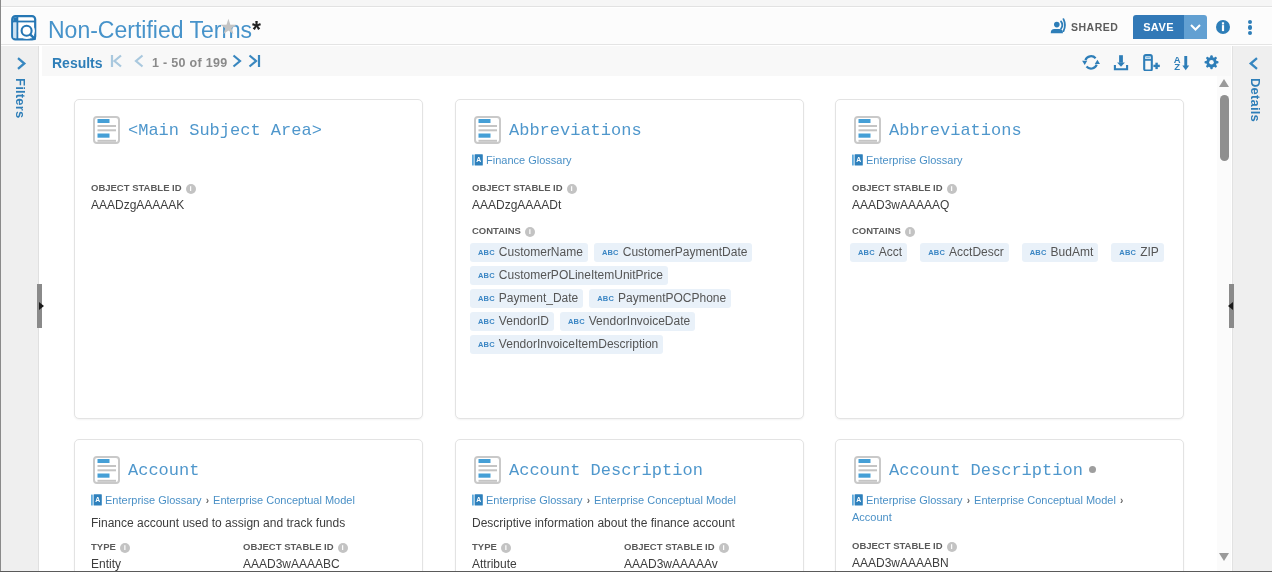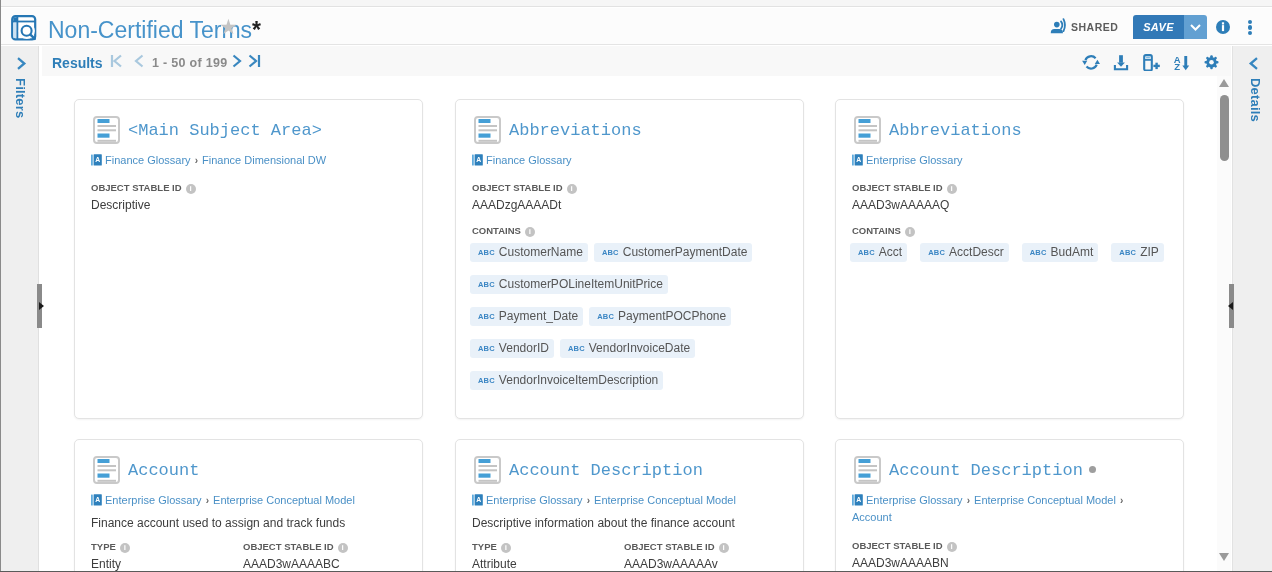--- a/index.html
+++ b/index.html
@@ -14,21 +14,21 @@
 
 #topstrip { left:1px; top:0; width:1271px; height:7px; background:#f6f6f6; border-bottom:1px solid #e2e2e2; }
 
 
 #header { left:1px; top:8px; width:1271px; height:37px; background:#fcfcfc; border-bottom:1px solid #e4e4e4; }
 #logo { left:11px; top:15px; }
 #title { left:48px; top:17px; font-size:23px; color:#4793ca; white-space:nowrap; }
 #title b { color:#222; font-weight:700; }
 #star { left:219px; top:15px; font-size:21px; color:#c4c4c4; }
 #sharedtxt { left:1071px; top:21px; font-size:10.5px; font-weight:700; color:#5c5c5c; letter-spacing:0.5px; }
-#savebtn { left:1133px; top:15px; width:74px; height:32px; border-radius:3px; overflow:hidden; display:flex;font-style:italic; }
+#savebtn { left:1133px; top:15px; width:74px; height:32px; border-radius:3px; overflow:hidden; display:flex; }
 #savemain { width:51px; height:24px; background:#3279b7; color:#fff; font-size:11px; font-weight:700; text-align:center; line-height:24px; letter-spacing:0.4px; }
 #savearrow { width:23px; height:24px; background:#62a0d2; display:flex; align-items:center; justify-content:center; }
 #infoicon { left:1216px; top:20px; width:14px; height:14px; }
 #kebab { left:1248px; top:20px; width:5px; }
 #kebab div { width:4.2px; height:4.2px; border-radius:50%; background:#2e7eb8; margin-bottom:1.3px; }
 
 
 #leftbar { left:1px; top:46px; width:38px; height:526px; background:#efefef; border-right:1px solid #e0e0e0; }
 #rightbar { left:1232px; top:46px; width:40px; height:526px; background:#efefef; border-left:1.5px solid #e2e2e2; }
 .vtext { writing-mode:vertical-rl; font-size:13px; font-weight:700; color:#2e7eb8; letter-spacing:0.2px; }
@@ -70,21 +70,21 @@
 .ctitle { position:absolute; left:53px; top:21px; font-size:17px; color:#4f97cc; white-space:nowrap;font-family:Liberation Mono, monospace; }
 .cdot { display:inline-block; width:7px; height:7px; border-radius:50%; background:#9e9e9e; margin-left:6px; vertical-align:2px; }
 .crumb { position:absolute; left:16px; top:52px; width:318px; font-size:11px; color:#4a90c6; line-height:17px; }
 .crumb svg { vertical-align:-2px; margin-right:3px; }
 .crumb .sep { color:#666; font-weight:700; font-size:10px; padding:0 1px; }
 .desc { position:absolute; left:16px; top:76px; font-size:12px; color:#3d3d3d; }
 .flabel { font-size:9.5px; font-weight:700; color:#5a5a5a; letter-spacing:0; }
 .fval { font-size:12px; color:#3d3d3d; margin-top:4px; }
 .ginfo { display:inline-block; width:10px; height:10px; border-radius:50%; background:#c3c3c3; color:#fff; font-size:8px; font-weight:700; text-align:center; line-height:10px; vertical-align:0px; margin-left:4px; font-style:normal; }
 .tags { position:absolute; left:14px; width:322px; display:flex; flex-wrap:wrap; }
-.tag { height:19px; background:#e9f1f9; border-radius:3px; margin:0 6px 13px 0; padding:0 5px 0 8px; font-size:12px; color:#555; line-height:19px; white-space:nowrap; }
+.tag { height:19px; background:#e9f1f9; border-radius:3px; margin:0 6px 4px 0; padding:0 5px 0 8px; font-size:12px; color:#555; line-height:19px; white-space:nowrap; }
 .tag b { font-size:7.5px; color:#3b86c4; font-weight:700; letter-spacing:0.2px; margin-right:4px; vertical-align:1px; }
 </style>
 </head>
 <body>
 <div class="abs" id="topstrip"></div>
 <div class="abs" id="header"></div>
 <div class="abs" id="leftedge"></div>
 <div class="abs" id="botedge"></div>
 
 <svg class="abs" id="logo" width="28" height="28" viewBox="0 0 28 28">
@@ -212,28 +212,23 @@
 <div class="card c1">
   <svg class="cicon" width="27" height="28" viewBox="0 0 27 28">
         <rect x="1" y="1" width="25" height="26" rx="3" fill="#fff" stroke="#c9c9c9" stroke-width="2"></rect>
         <rect x="4.5" y="3" width="12" height="4" fill="#459fd6"></rect>
         <rect x="4.5" y="9" width="18.5" height="2" fill="#c4c4c4"></rect>
         <rect x="4.5" y="13.3" width="18.5" height="2" fill="#c4c4c4"></rect>
         <rect x="4.5" y="17.5" width="12" height="4.2" fill="#459fd6"></rect>
         <rect x="4.5" y="23.8" width="18.5" height="2" fill="#c4c4c4"></rect>
       </svg>
   <span class="ctitle">&lt;Main Subject Area&gt;</span>
-  <div class="crumb"><svg width="11" height="12" viewBox="0 0 11 12">
-          <rect x="0" y="0.6" width="1.8" height="10.8" rx="0.5" fill="#5fabdd"></rect>
-          <rect x="2.6" y="0.2" width="8.2" height="11.4" rx="0.6" fill="#2e80bc"></rect>
-          <text x="6.7" y="8.3" font-size="6.8" font-weight="bold" fill="#fff" text-anchor="middle" font-family="Liberation Sans">A</text>
-        </svg>Finance Glossary <span class="sep">›</span> Finance Dimensional DW</div>
   <div class="abs" style="left:16px; top:82px;">
     <div class="flabel">OBJECT STABLE ID<i class="ginfo">i</i></div>
-    <div class="fval">Descriptive</div>
+    <div class="fval">AAADzgAAAAAK</div>
   </div>
 </div>
 
 <div class="card c2">
   <svg class="cicon" width="27" height="28" viewBox="0 0 27 28">
         <rect x="1" y="1" width="25" height="26" rx="3" fill="#fff" stroke="#c9c9c9" stroke-width="2"></rect>
         <rect x="4.5" y="3" width="12" height="4" fill="#459fd6"></rect>
         <rect x="4.5" y="9" width="18.5" height="2" fill="#c4c4c4"></rect>
         <rect x="4.5" y="13.3" width="18.5" height="2" fill="#c4c4c4"></rect>
         <rect x="4.5" y="17.5" width="12" height="4.2" fill="#459fd6"></rect>

